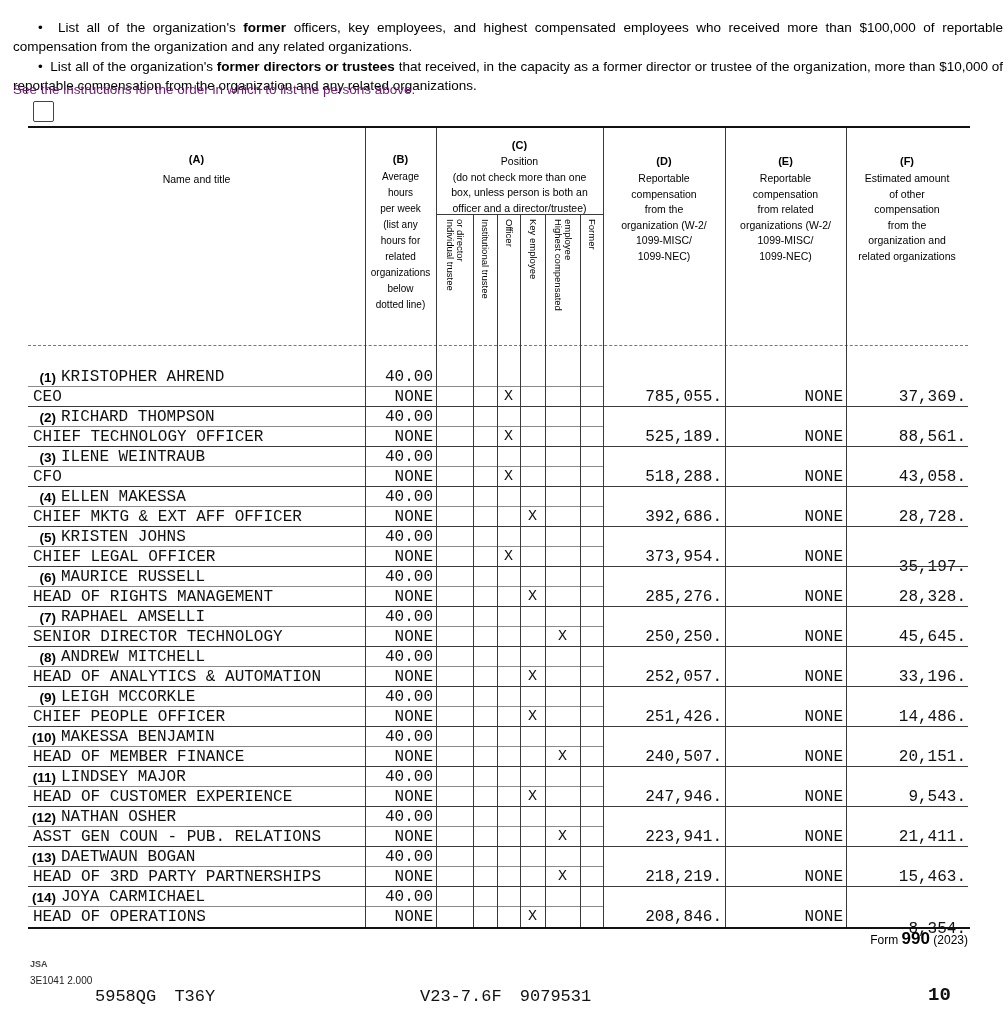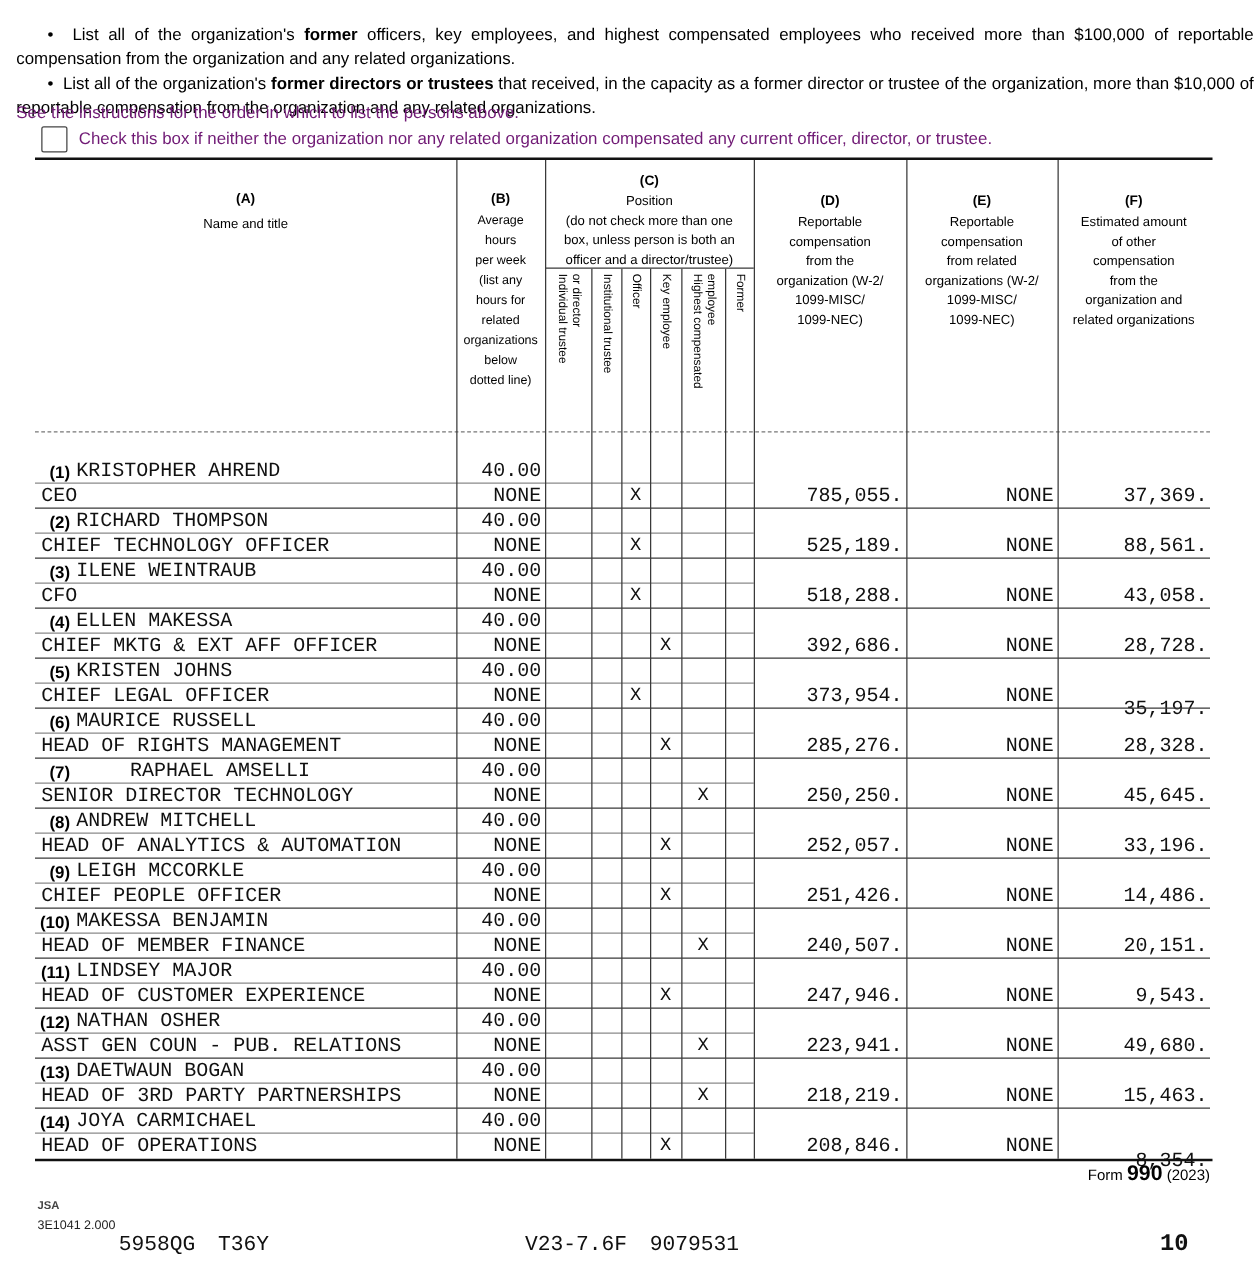--- a/index.html
+++ b/index.html
@@ -34,21 +34,20 @@
 
 <div class="page">
 
   <p class="intro-p" style="top:4px"><span>•&nbsp; </span><span>List all of the organization's </span><b>former</b><span> officers, key employees, and highest compensated employees who received more than $100,000 of reportable compensation from the organization and any related organizations.</span></p>
 
   <p class="intro-p" style="top:43px"><span>•&nbsp; </span><span>List all of the organization's </span><b>former directors or trustees</b><span> that received, in the capacity as a former director or trustee of the organization, more than $10,000 of reportable compensation from the organization and any related organizations.</span></p>
 
   <div class="intro-line" style="top:82px">See the instructions for the order in which to list the persons above.</div>
 
   <div class="chkbox"></div>
-  <div class="intro-line" style="left:63px;top:103px">Check this box if neither the organization nor any related organization compensated any current officer, director, or trustee.</div>
 
   <div class="hletter" style="left:28px;top:152px;width:337px">(A)</div>
   <div class="hcell" style="left:28px;top:172px;width:337px">Name and title</div>
 
   <div class="hletter" style="left:365px;top:152px;width:71px">(B)</div>
   <div class="hcell hcell-b" style="left:365px;top:169px;width:71px">Average
 hours
 per week
 (list any
 hours for
@@ -187,21 +186,21 @@
         <div class="cell-text mono" style="left: 33px; top: 242px;">HEAD OF RIGHTS MANAGEMENT</div>
         <div class="cell-text mono right" style="left: 365px; top: 242px; width: 68px;">NONE</div>
         <div class="cell-text mono center" style="left: 520px; top: 242px; width: 25px; font-size: 15px;">X</div>
         <div class="cell-text mono right" style="left: 604px; top: 242px; width: 118px;">285,276.</div>
         <div class="cell-text mono right" style="left: 726px; top: 242px; width: 117px;">NONE</div>
         <div class="cell-text mono right" style="left: 847px; top: 242px; width: 119px;">28,328.</div>
         <div class="hline" style="left: 28px; top: 261px; width: 940px;"></div>
       </div>
       <div>
         <div class="num-span" style="left: 26px; top: 262px; width: 30px; font-weight: bold;">(7)</div>
-        <div class="cell-text mono" style="left: 61px; top: 262px; margin-left: 43px;">RAPHAEL AMSELLI</div>
+        <div class="cell-text mono" style="left: 61px; top: 262px;">RAPHAEL AMSELLI</div>
         <div class="cell-text mono right" style="left: 365px; top: 262px; width: 68px;">40.00</div>
         <div class="hline" style="left: 28px; top: 281px; width: 575px; background: rgb(138, 138, 138);"></div>
         <div class="cell-text mono" style="left: 33px; top: 282px;">SENIOR DIRECTOR TECHNOLOGY</div>
         <div class="cell-text mono right" style="left: 365px; top: 282px; width: 68px;">NONE</div>
         <div class="cell-text mono center" style="left: 545px; top: 282px; width: 35px; font-size: 15px;">X</div>
         <div class="cell-text mono right" style="left: 604px; top: 282px; width: 118px;">250,250.</div>
         <div class="cell-text mono right" style="left: 726px; top: 282px; width: 117px;">NONE</div>
         <div class="cell-text mono right" style="left: 847px; top: 282px; width: 119px;">45,645.</div>
         <div class="hline" style="left: 28px; top: 301px; width: 940px;"></div>
       </div>
@@ -260,21 +259,21 @@
       <div>
         <div class="num-span" style="left: 26px; top: 462px; width: 30px; font-weight: bold;">(12)</div>
         <div class="cell-text mono" style="left: 61px; top: 462px;">NATHAN OSHER</div>
         <div class="cell-text mono right" style="left: 365px; top: 462px; width: 68px;">40.00</div>
         <div class="hline" style="left: 28px; top: 481px; width: 575px; background: rgb(138, 138, 138);"></div>
         <div class="cell-text mono" style="left: 33px; top: 482px;">ASST GEN COUN - PUB. RELATIONS</div>
         <div class="cell-text mono right" style="left: 365px; top: 482px; width: 68px;">NONE</div>
         <div class="cell-text mono center" style="left: 545px; top: 482px; width: 35px; font-size: 15px;">X</div>
         <div class="cell-text mono right" style="left: 604px; top: 482px; width: 118px;">223,941.</div>
         <div class="cell-text mono right" style="left: 726px; top: 482px; width: 117px;">NONE</div>
-        <div class="cell-text mono right" style="left: 847px; top: 482px; width: 119px;">49,680.</div>
+        <div class="cell-text mono right" style="left: 847px; top: 482px; width: 119px;">21,411.</div>
         <div class="hline" style="left: 28px; top: 501px; width: 940px;"></div>
       </div>
       <div>
         <div class="num-span" style="left: 26px; top: 502px; width: 30px; font-weight: bold;">(13)</div>
         <div class="cell-text mono" style="left: 61px; top: 502px;">DAETWAUN BOGAN</div>
         <div class="cell-text mono right" style="left: 365px; top: 502px; width: 68px;">40.00</div>
         <div class="hline" style="left: 28px; top: 521px; width: 575px; background: rgb(138, 138, 138);"></div>
         <div class="cell-text mono" style="left: 33px; top: 522px;">HEAD OF 3RD PARTY PARTNERSHIPS</div>
         <div class="cell-text mono right" style="left: 365px; top: 522px; width: 68px;">NONE</div>
         <div class="cell-text mono center" style="left: 545px; top: 522px; width: 35px; font-size: 15px;">X</div>

